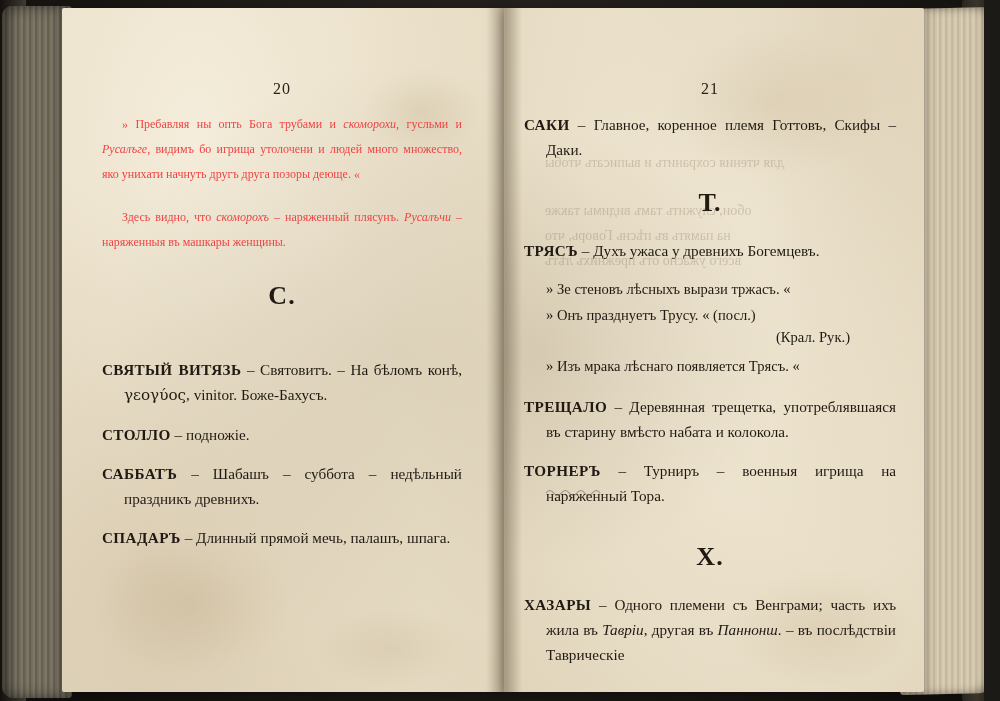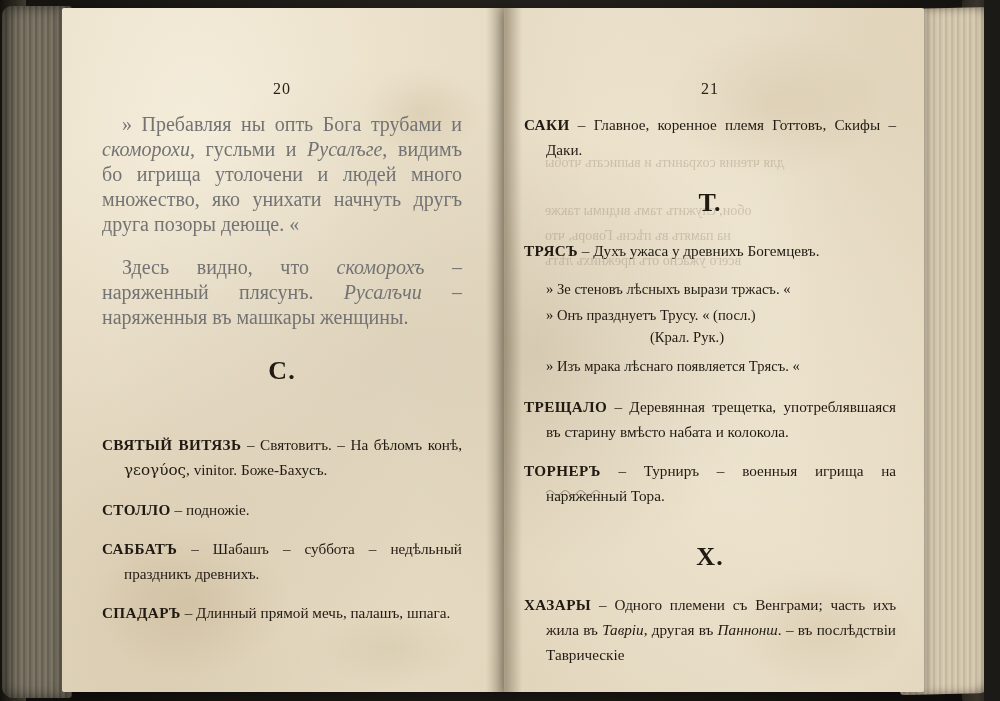--- a/index.html
+++ b/index.html
@@ -129,25 +129,25 @@
     font-family: "Liberation Serif", serif;
     color: #211a12;
   }
   .folio {
     text-align: center;
     font-size: 16px;
     letter-spacing: 1px;
     color: #2a2118;
   }
   .para {
-    font-size: 20px;
+    font-size: 12px;
     line-height: 25px;
     text-align: justify;
     margin: 0 0 6px 0;
-    color: #737373;
+    color: #ef4444;
   }
   .indent { text-indent: 20px; }
   .ital { font-style: italic; }
   .sc {
     font-variant: small-caps;
     font-weight: bold;
     letter-spacing: .4px;
   }
   .section-letter {
     text-align: center;
@@ -165,21 +165,21 @@
   .entry .cont { display: inline; }
   .hang { padding-left: 22px; text-indent: -22px; }
   .quoteline {
     font-size: 14.6px;
     line-height: 24px;
     margin: 0 0 2px 0;
     padding-left: 22px;
   }
   .rightsrc {
     font-size: 14.6px;
-    text-align: center;
+    text-align: right;
     margin: 0 0 8px 0;
     padding-right: 46px;
   }
   .greek { font-family: "DejaVu Serif", serif; }
 
   .squiggle {
     position: absolute;
     left: 545px;
     top: 487px;
     width: 58px;

